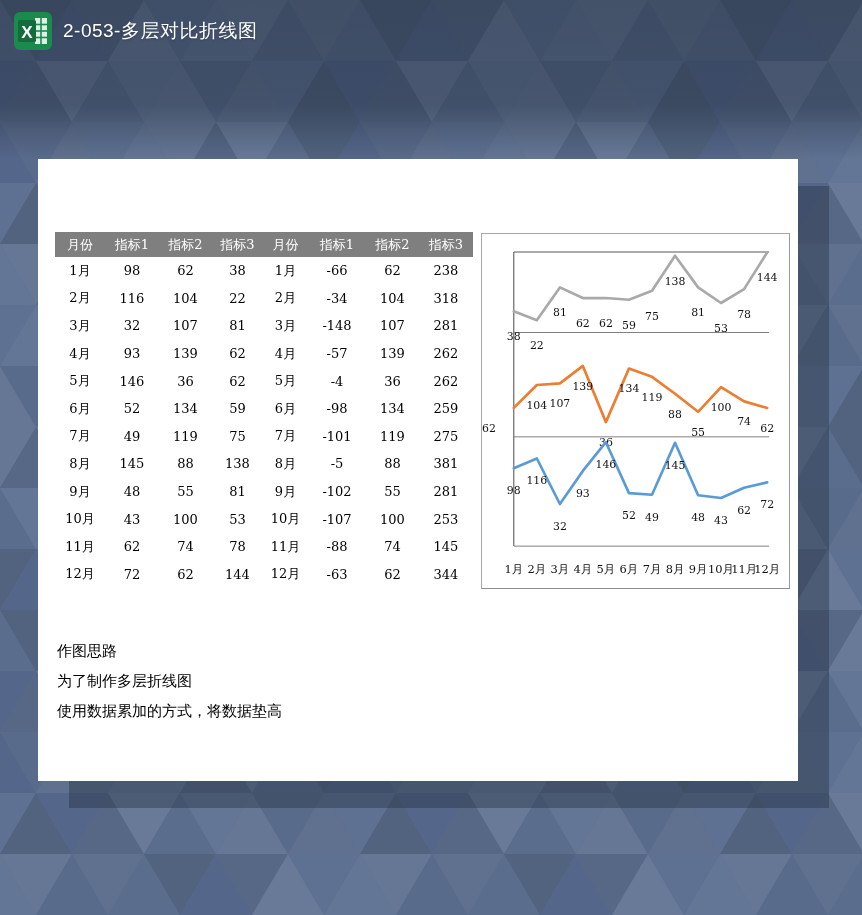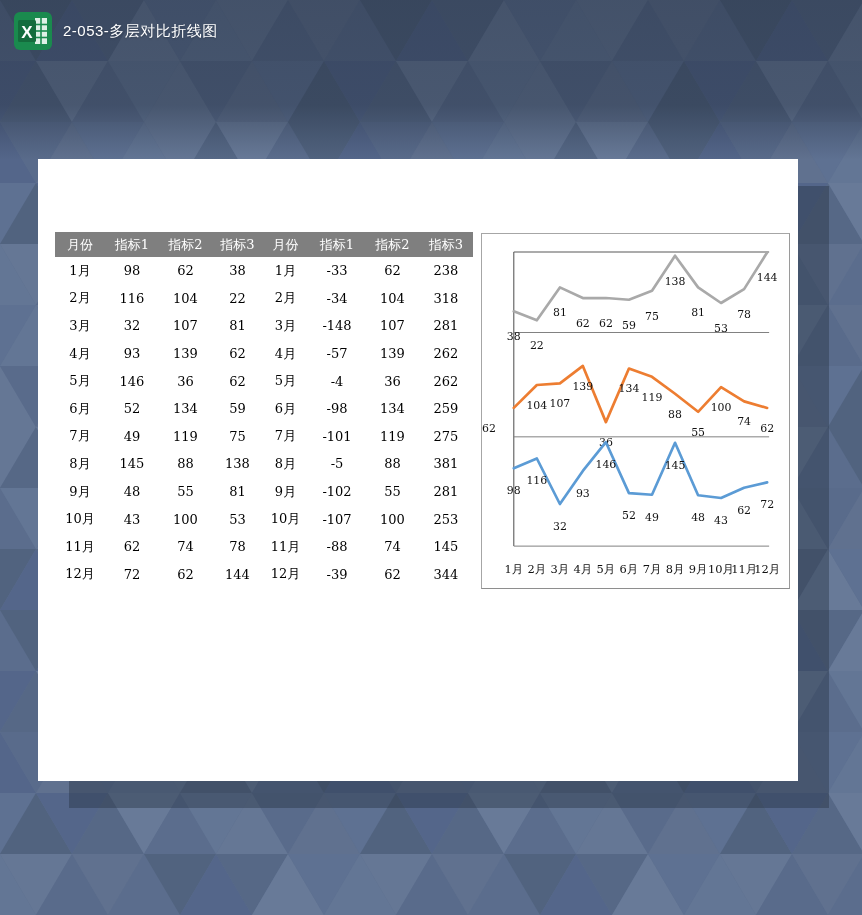--- a/index.html
+++ b/index.html
@@ -12,21 +12,21 @@
   #top-shade{
     position:absolute;left:0;top:0;width:862px;height:170px;pointer-events:none;
     background:linear-gradient(180deg, rgba(26,36,52,.45) 0px, rgba(26,36,52,.40) 105px, rgba(26,36,52,0) 160px);
   }
   #titlebar{
     position:absolute;left:0;top:0;width:862px;height:62px;
     display:flex;align-items:center;
   }
   #app-icon{margin-left:14px;width:38px;height:38px;flex:0 0 auto;}
   #title-text{
-    margin-left:11px;color:#ffffff;font-size:15px;letter-spacing:.5px;
+    margin-left:11px;color:#ffffff;font-size:19px;letter-spacing:.5px;
     text-shadow:0 1px 2px rgba(0,0,0,.25);
   }
   #sheet{
     position:absolute;left:38px;top:159px;width:760px;height:622px;
     background:#ffffff;
     box-shadow:31px 27px 0 rgba(38,49,67,.42);
   }
   #data-table{
     position:absolute;left:17px;top:73px;width:418px;
     border-collapse:collapse;table-layout:fixed;
@@ -512,21 +512,21 @@
           <th>指标3</th>
         </tr>
       </thead>
     <tbody id="table-body">
         <tr>
           <td>1月</td>
           <td>98</td>
           <td>62</td>
           <td>38</td>
           <td>1月</td>
-          <td>-33</td>
+          <td>-66</td>
           <td>62</td>
           <td>238</td>
         </tr>
         <tr>
           <td>2月</td>
           <td>116</td>
           <td>104</td>
           <td>22</td>
           <td>2月</td>
           <td>-34</td>
@@ -622,21 +622,21 @@
           <td>-88</td>
           <td>74</td>
           <td>145</td>
         </tr>
         <tr>
           <td>12月</td>
           <td>72</td>
           <td>62</td>
           <td>144</td>
           <td>12月</td>
-          <td>-39</td>
+          <td>-63</td>
           <td>62</td>
           <td>344</td>
         </tr>
       </tbody>
   </table>
 
   <div id="chart-object">
     <svg id="chart-svg" viewBox="0 0 309 356" xmlns="http://www.w3.org/2000/svg">
         <line x1="32" y1="18" x2="289" y2="18" stroke="#595959" stroke-width="1.1"></line>
         <line x1="32" y1="18" x2="32" y2="314" stroke="#595959" stroke-width="1.1"></line>
@@ -690,13 +690,18 @@
         <text x="147.9" y="341" text-anchor="middle" class="chart-cat">6月</text>
         <text x="171.1" y="341" text-anchor="middle" class="chart-cat">7月</text>
         <text x="194.3" y="341" text-anchor="middle" class="chart-cat">8月</text>
         <text x="217.5" y="341" text-anchor="middle" class="chart-cat">9月</text>
         <text x="240.6" y="341" text-anchor="middle" class="chart-cat">10月</text>
         <text x="263.8" y="341" text-anchor="middle" class="chart-cat">11月</text>
         <text x="287.0" y="341" text-anchor="middle" class="chart-cat">12月</text>
       </svg>
   </div>
 
+  <div id="note-block">
+    <div>作图思路</div>
+    <div>为了制作多层折线图</div>
+    <div>使用数据累加的方式，将数据垫高</div>
+  </div>
 </div>
 
 </body></html>

